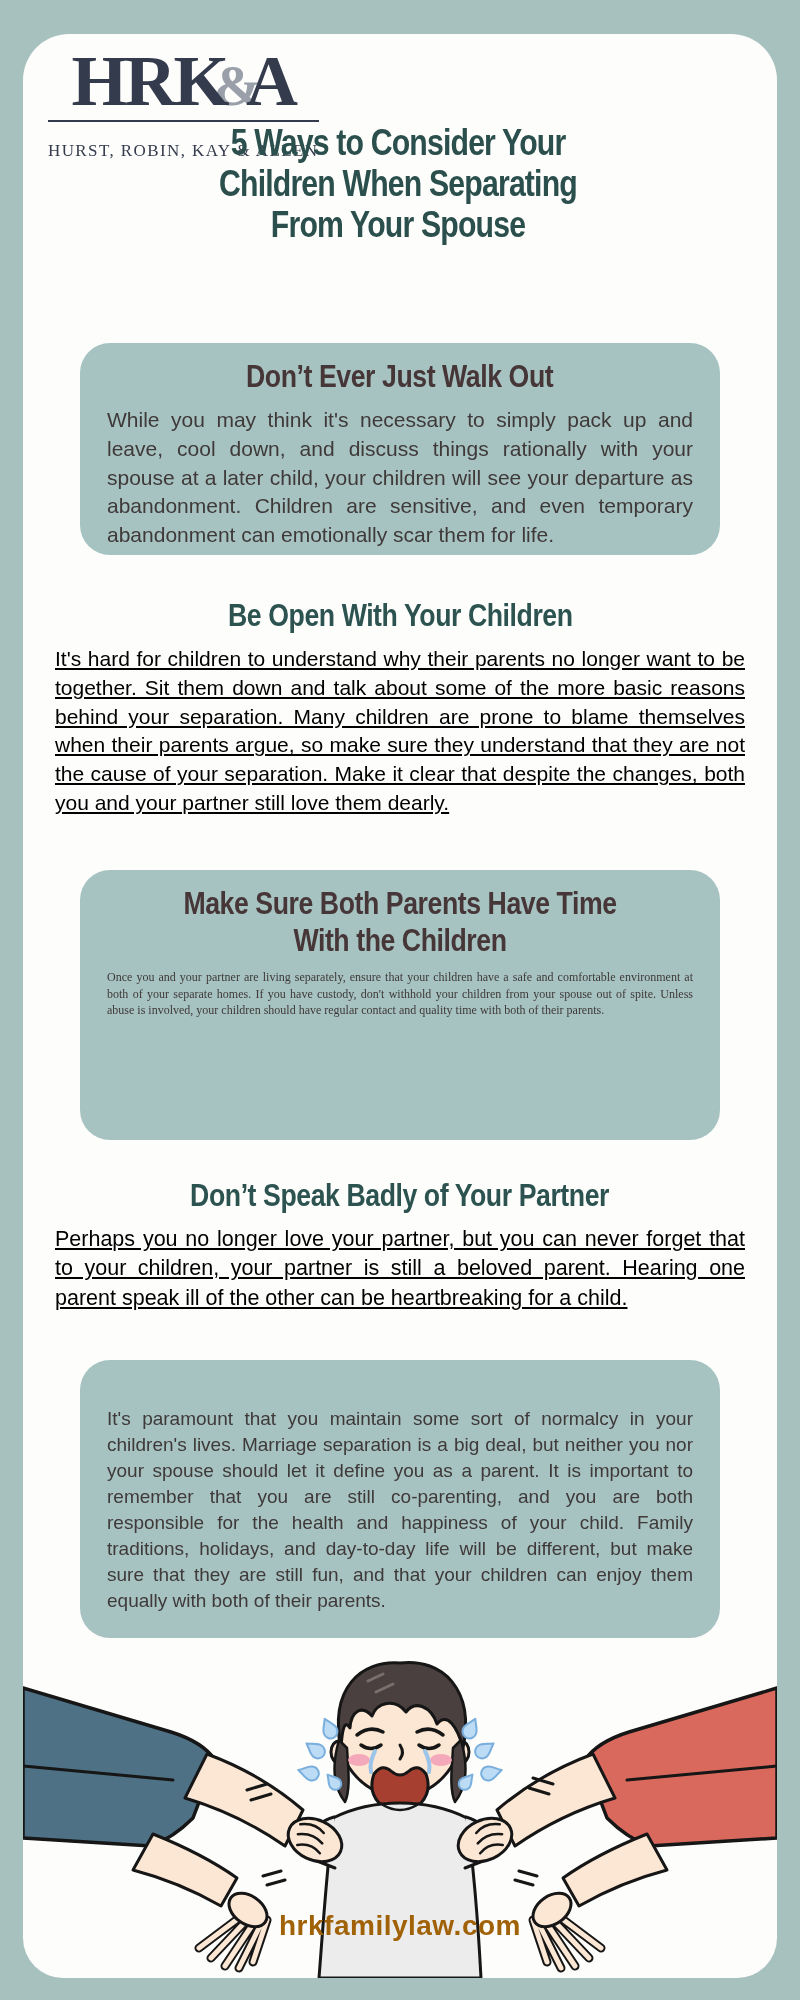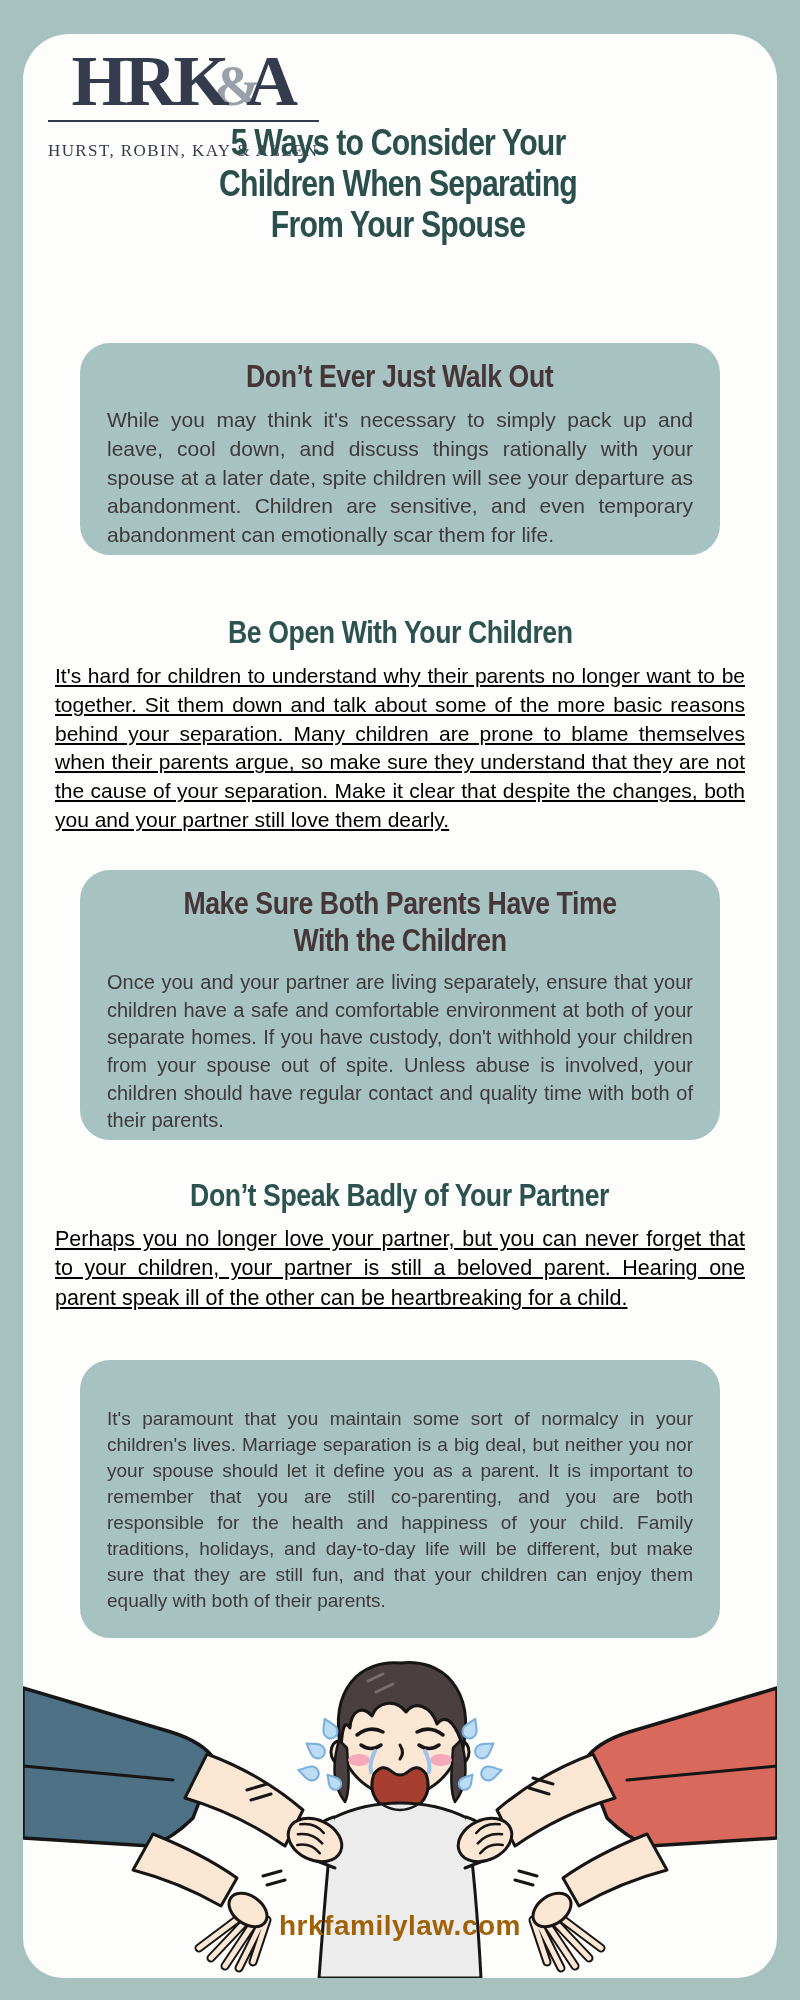--- a/index.html
+++ b/index.html
@@ -29,24 +29,24 @@
   .sec h2 .cond{display:inline-block;transform:scaleX(.86);white-space:nowrap;}
   .sec h2 .cond.blk{display:block;}
   .hbrown{color:#463638;}
   .hteal{color:#2c5350;}
   .sec p{margin:0;text-align:justify;}
   .boxed p{color:#3f3939;}
   .open p{color:#000000;text-decoration:underline;}
 
   #box1{left:57px;top:309px;width:640px;height:212px;}
   #box1 p{font-size:21px;line-height:1.38;}
-  #sec2{left:32px;top:579px;width:690px;}
+  #sec2{left:32px;top:562px;width:690px;}
   #sec2 p{font-size:21px;line-height:1.38;}
   #box3{left:57px;top:836px;width:640px;height:270px;}
-  #box3 p{font-size:20px;line-height:1.38;}
+  #box3 p{font-size:12px;line-height:1.38;font-family:Liberation Serif, serif;}
   #sec4{left:32px;top:1142px;width:690px;}
   #sec4 p{font-size:21.5px;line-height:1.38;}
   #box5{left:57px;top:1326px;width:640px;height:278px;}
   #box5 p{font-size:19px;line-height:1.37;margin-top:32px;}
 
   
   .footer{position:absolute;left:0;right:0;top:1876px;text-align:center;z-index:6;
           font-size:28px;font-weight:bold;color:#a16207;letter-spacing:.5px;}
   .illus{position:absolute;left:0;bottom:0;width:754px;height:330px;z-index:1;}
 </style>
@@ -62,21 +62,21 @@
     </header>
 
     <h1 class="title">
       <span class="tl">5 Ways to Consider Your</span>
       <span class="tl">Children When Separating</span>
       <span class="tl">From Your Spouse</span>
     </h1>
 
     <section class="sec boxed" id="box1">
       <h2><span class="cond hbrown">Don’t Ever Just Walk Out</span></h2>
-      <p>While you may think it's necessary to simply pack up and leave, cool down, and discuss things rationally with your spouse at a later date, spite children will see your departure as abandonment. Children are sensitive, and even temporary abandonment can emotionally scar them for life.</p>
+      <p>While you may think it's necessary to simply pack up and leave, cool down, and discuss things rationally with your spouse at a later child, your children will see your departure as abandonment. Children are sensitive, and even temporary abandonment can emotionally scar them for life.</p>
     </section>
 
     <section class="sec open" id="sec2">
       <h2><span class="cond hteal">Be Open With Your Children</span></h2>
       <p>It's hard for children to understand why their parents no longer want to be together. Sit them down and talk about some of the more basic reasons behind your separation. Many children are prone to blame themselves when their parents argue, so make sure they understand that they are not the cause of your separation. Make it clear that despite the changes, both you and your partner still love them dearly.</p>
     </section>
 
     <section class="sec boxed" id="box3">
       <h2>
         <span class="cond blk hbrown">Make Sure Both Parents Have Time</span>

